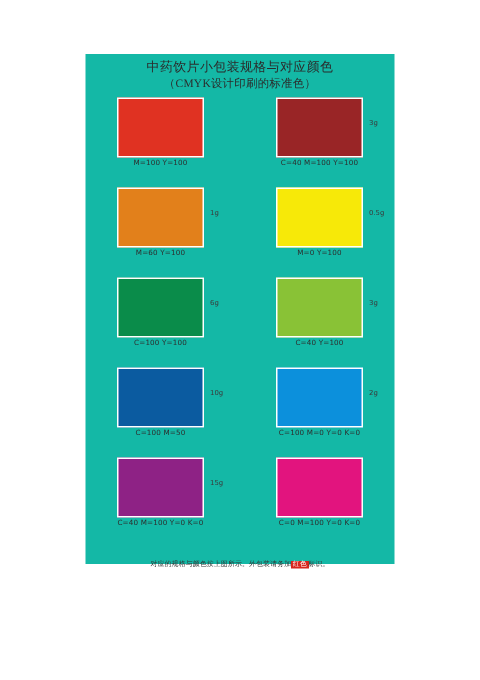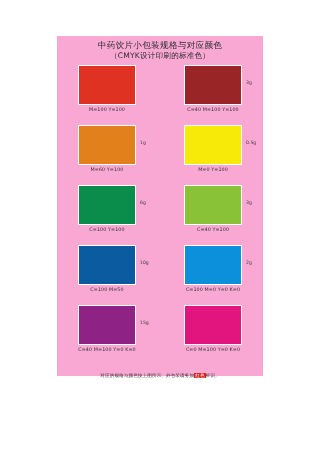--- a/index.html
+++ b/index.html
@@ -18,40 +18,41 @@
     width: 320px;
     height: 453px;
     background: #ffffff;
   }
   .sheet {
     position: absolute;
     left: 57px;
     top: 36px;
     width: 206px;
     height: 340px;
-    background: #f9a8d4;
+    background: #14b8a6;
     box-sizing: border-box;
   }
   .title-block {
     text-align: center;
     padding-top: 4px;
   }
   .title-line-1 {
     font-size: 8.6px;
     color: #2b2b2b;
     letter-spacing: 0.3px;
     line-height: 11px;
     white-space: nowrap;
   }
   .title-line-2 {
     font-size: 7.6px;
     color: #2b2b2b;
     letter-spacing: 0.2px;
     line-height: 10px;
     white-space: nowrap;
+    font-family: Liberation Serif, serif;
   }
   .grid {
     margin-top: 4px;
     display: grid;
     grid-template-columns: 1fr 1fr;
     grid-auto-rows: 60px;
     column-gap: 6px;
     row-gap: 0px;
   }
   .cell {

